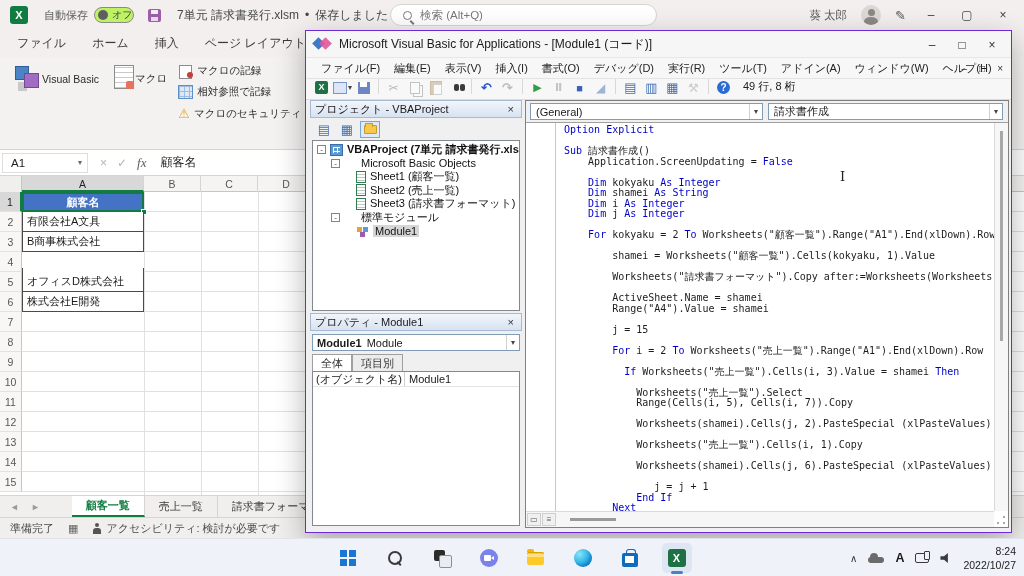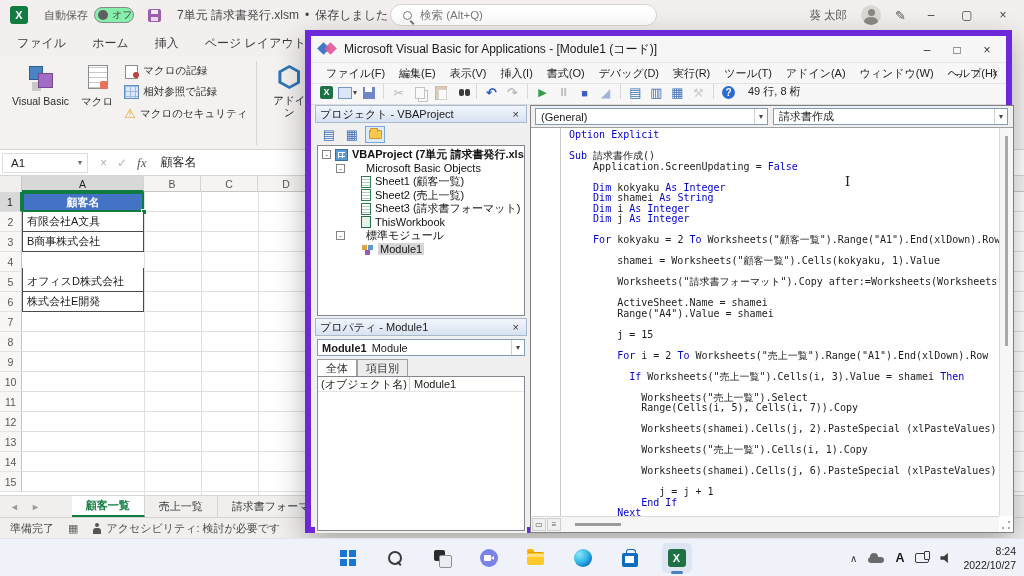--- a/index.html
+++ b/index.html
@@ -4,21 +4,21 @@
 <style>
 *{box-sizing:border-box;margin:0;padding:0}
 html,body{background:#777}
 .screen{position:relative;width:1024px;height:576px;overflow:hidden;background:#fff;
   font-family:"Liberation Sans","DejaVu Sans",sans-serif;color:#1a1a1a;-webkit-font-smoothing:antialiased}
 
 .xl-titlebar{position:absolute;left:0;top:0;width:1024px;height:30px;background:#f2efee;display:flex;align-items:center}
 .xlogo{width:18px;height:18px;margin-left:10px;background:#107c41;border-radius:3px;color:#fff;font-weight:bold;
   font-size:11px;display:flex;align-items:center;justify-content:center}
 .autosave{display:flex;align-items:center;margin-left:16px;gap:6px;color:#5a5a5a;font-size:11px}
-.toggle{width:40px;height:16px;border:1px solid #8a8a8a;border-radius:9px;display:flex;align-items:center;background:#86efac}
+.toggle{width:40px;height:16px;border:1px solid #8a8a8a;border-radius:9px;display:flex;align-items:center;background:#bef264}
 .toggle .knob{width:10px;height:10px;border-radius:50%;background:#5f5f5f;margin-left:3px}
 .toggle .tstate{font-size:10px;color:#444;margin-left:4px}
 .qat-save{width:13px;height:13px;margin-left:14px;background:#9a5fa8;border-radius:2px;position:relative}
 .qat-save::before{content:"";position:absolute;left:3px;top:1px;width:7px;height:4px;background:#f2efee}
 .qat-save::after{content:"";position:absolute;left:3px;bottom:1px;width:7px;height:4px;background:#e8d9ec}
 .tfile{margin-left:16px;font-size:12px;color:#474747;display:flex;align-items:center;gap:6px}
 .tchev{font-size:9px;color:#666}
 .searchpill{position:absolute;left:390px;top:4px;width:267px;height:22px;background:#fff;border:1px solid #d8d4d2;
   border-radius:11px;display:flex;align-items:center;gap:8px;padding-left:12px;color:#7a7a7a;font-size:11.5px}
 .mag{width:9px;height:9px;border:1.5px solid #7a7a7a;border-radius:50%;position:relative;flex:0 0 auto}
@@ -31,21 +31,21 @@
 .penicon{font-size:13px;color:#555}
 .winbtn{font-size:12px;color:#444;width:22px;text-align:center}
 
 .xl-ribbontabs{position:absolute;left:0;top:30px;width:1024px;height:27px;background:#f2efee;display:flex;align-items:flex-end;padding-left:4px}
 .rtab{font-size:12px;color:#3b3b3b;padding:5px 13px}
 .xl-ribbon{position:absolute;left:0;top:57px;width:1024px;height:93px;background:#f4f2f1;border-bottom:1px solid #d8d4d2;display:flex}
 .rgroup{position:relative;display:flex;flex-direction:column;padding:3px 6px 15px 8px}
 .rgl{position:absolute;bottom:2px;left:0;right:0;text-align:center;font-size:10px;color:#5f5d5b}
 .rbtns{display:flex;align-items:flex-start;gap:4px}
 .rbtn{display:flex;cursor:default}
-.rbtn.large,.rbtn.large2{flex-direction:column;align-items:center;padding:3px 4px}
+.rbtn.large,.rbtn.large2{flex-direction:row;align-items:center;padding:3px 4px}
 .rbtn.large .rlabel{font-size:10.5px;margin-top:4px;white-space:nowrap;color:#2b2b2b}
 .rbtn.large2 .rlabel{font-size:10.5px;margin-top:3px;width:40px;text-align:center;line-height:1.15;color:#2b2b2b}
 .rsmallcol{display:flex;flex-direction:column;gap:3px;margin-top:2px}
 .rbtn.small{flex-direction:row;align-items:center;gap:4px;padding:2px 3px}
 .rbtn.small .rlabel{font-size:10.5px;white-space:nowrap;color:#2b2b2b}
 .rgsep{width:1px;background:#d8d4d2;margin:4px 0}
 .ric{display:inline-flex;align-items:center;justify-content:center}
 .visual-basic-icon{width:30px;height:28px;position:relative}
 .visual-basic-icon::before{content:"";position:absolute;left:3px;top:3px;width:12px;height:12px;background:#4a84c4;border:1px solid #2f5d94}
 .visual-basic-icon::after{content:"";position:absolute;left:12px;top:10px;width:13px;height:13px;background:#a06cc4;border:1px solid #714a91;box-shadow:-9px 6px 0 -3px #c9c9c9}
@@ -96,21 +96,21 @@
 .stab.active{background:#fff;color:var(--green,#107c41);font-weight:bold;border-bottom:2px solid var(--green,#107c41)}
 
 .xl-statusbar{position:absolute;left:0;top:517px;width:1024px;height:21px;background:#f0efee;border-top:1px solid #d8d4d2;
   display:flex;align-items:center;font-size:11px;color:#4a4a4a;gap:14px;padding-left:10px}
 .macrec{font-size:11px;color:#666}
 .accy{display:flex;align-items:center;gap:5px}
 .person{width:9px;height:11px;position:relative}
 .person::before{content:"";position:absolute;left:2.5px;top:0;width:4px;height:4px;border-radius:50%;background:#555}
 .person::after{content:"";position:absolute;left:0.5px;top:5px;width:8px;height:6px;border-radius:3px 3px 0 0;background:#555}
 
-.vba{position:absolute;left:305px;top:30px;width:707px;height:503px;background:#f0f0f0;border:6px solid #6d28d9;
+.vba{position:absolute;left:305px;top:30px;width:707px;height:503px;background:#f0f0f0;border:1px solid #6d28d9;
   box-shadow:0 10px 28px rgba(0,0,0,.30);z-index:10}
 .vba-titlebar{position:absolute;left:0;top:0;right:0;height:27px;background:#f6f6f6;display:flex;align-items:center;border-bottom:1px solid #e7e7e7}
 .vba-icon{width:16px;height:14px;margin-left:8px;position:relative}
 .vba-icon::before{content:"";position:absolute;left:0;top:2px;width:9px;height:9px;background:#3b79c9;transform:rotate(45deg)}
 .vba-icon::after{content:"";position:absolute;left:7px;top:2px;width:9px;height:9px;background:#e0589a;transform:rotate(45deg);opacity:.9}
 .vba-title{margin-left:9px;font-size:12px;color:#1a1a1a;white-space:nowrap}
 .vba-ctrl{position:absolute;top:0;right:4px;height:27px;display:flex;align-items:center}
 .vba-ctrl span{width:30px;text-align:center;font-size:12px;color:#333}
 .vba-menubar{position:absolute;left:0;top:27px;right:0;height:21px;background:#f7f7f7;border-bottom:1px solid #e3e3e3;display:flex;align-items:center;padding-left:8px}
 .menu-item{font-size:11px;color:#222;padding:0 7px}
@@ -507,24 +507,20 @@
             <span>Sheet1 (顧客一覧)</span>
           </div>
           <div class="trow" style="padding-left: 43px;">
             <span class="tico sheet"></span>
             <span>Sheet2 (売上一覧)</span>
           </div>
           <div class="trow" style="padding-left: 43px;">
             <span class="tico sheet"></span>
             <span>Sheet3 (請求書フォーマット)</span>
           </div>
-          <div class="trow" style="padding-left: 43px;">
-            <span class="tico workbook"></span>
-            <span>ThisWorkbook</span>
-          </div>
           <div class="trow" style="padding-left: 18px;">
             <span class="texp">-</span>
             <span class="tico folder"></span>
             <span>標準モジュール</span>
           </div>
           <div class="trow" style="padding-left: 43px;">
             <span class="tico module"></span>
             <span class="tsel">Module1</span>
           </div>
         </div>

